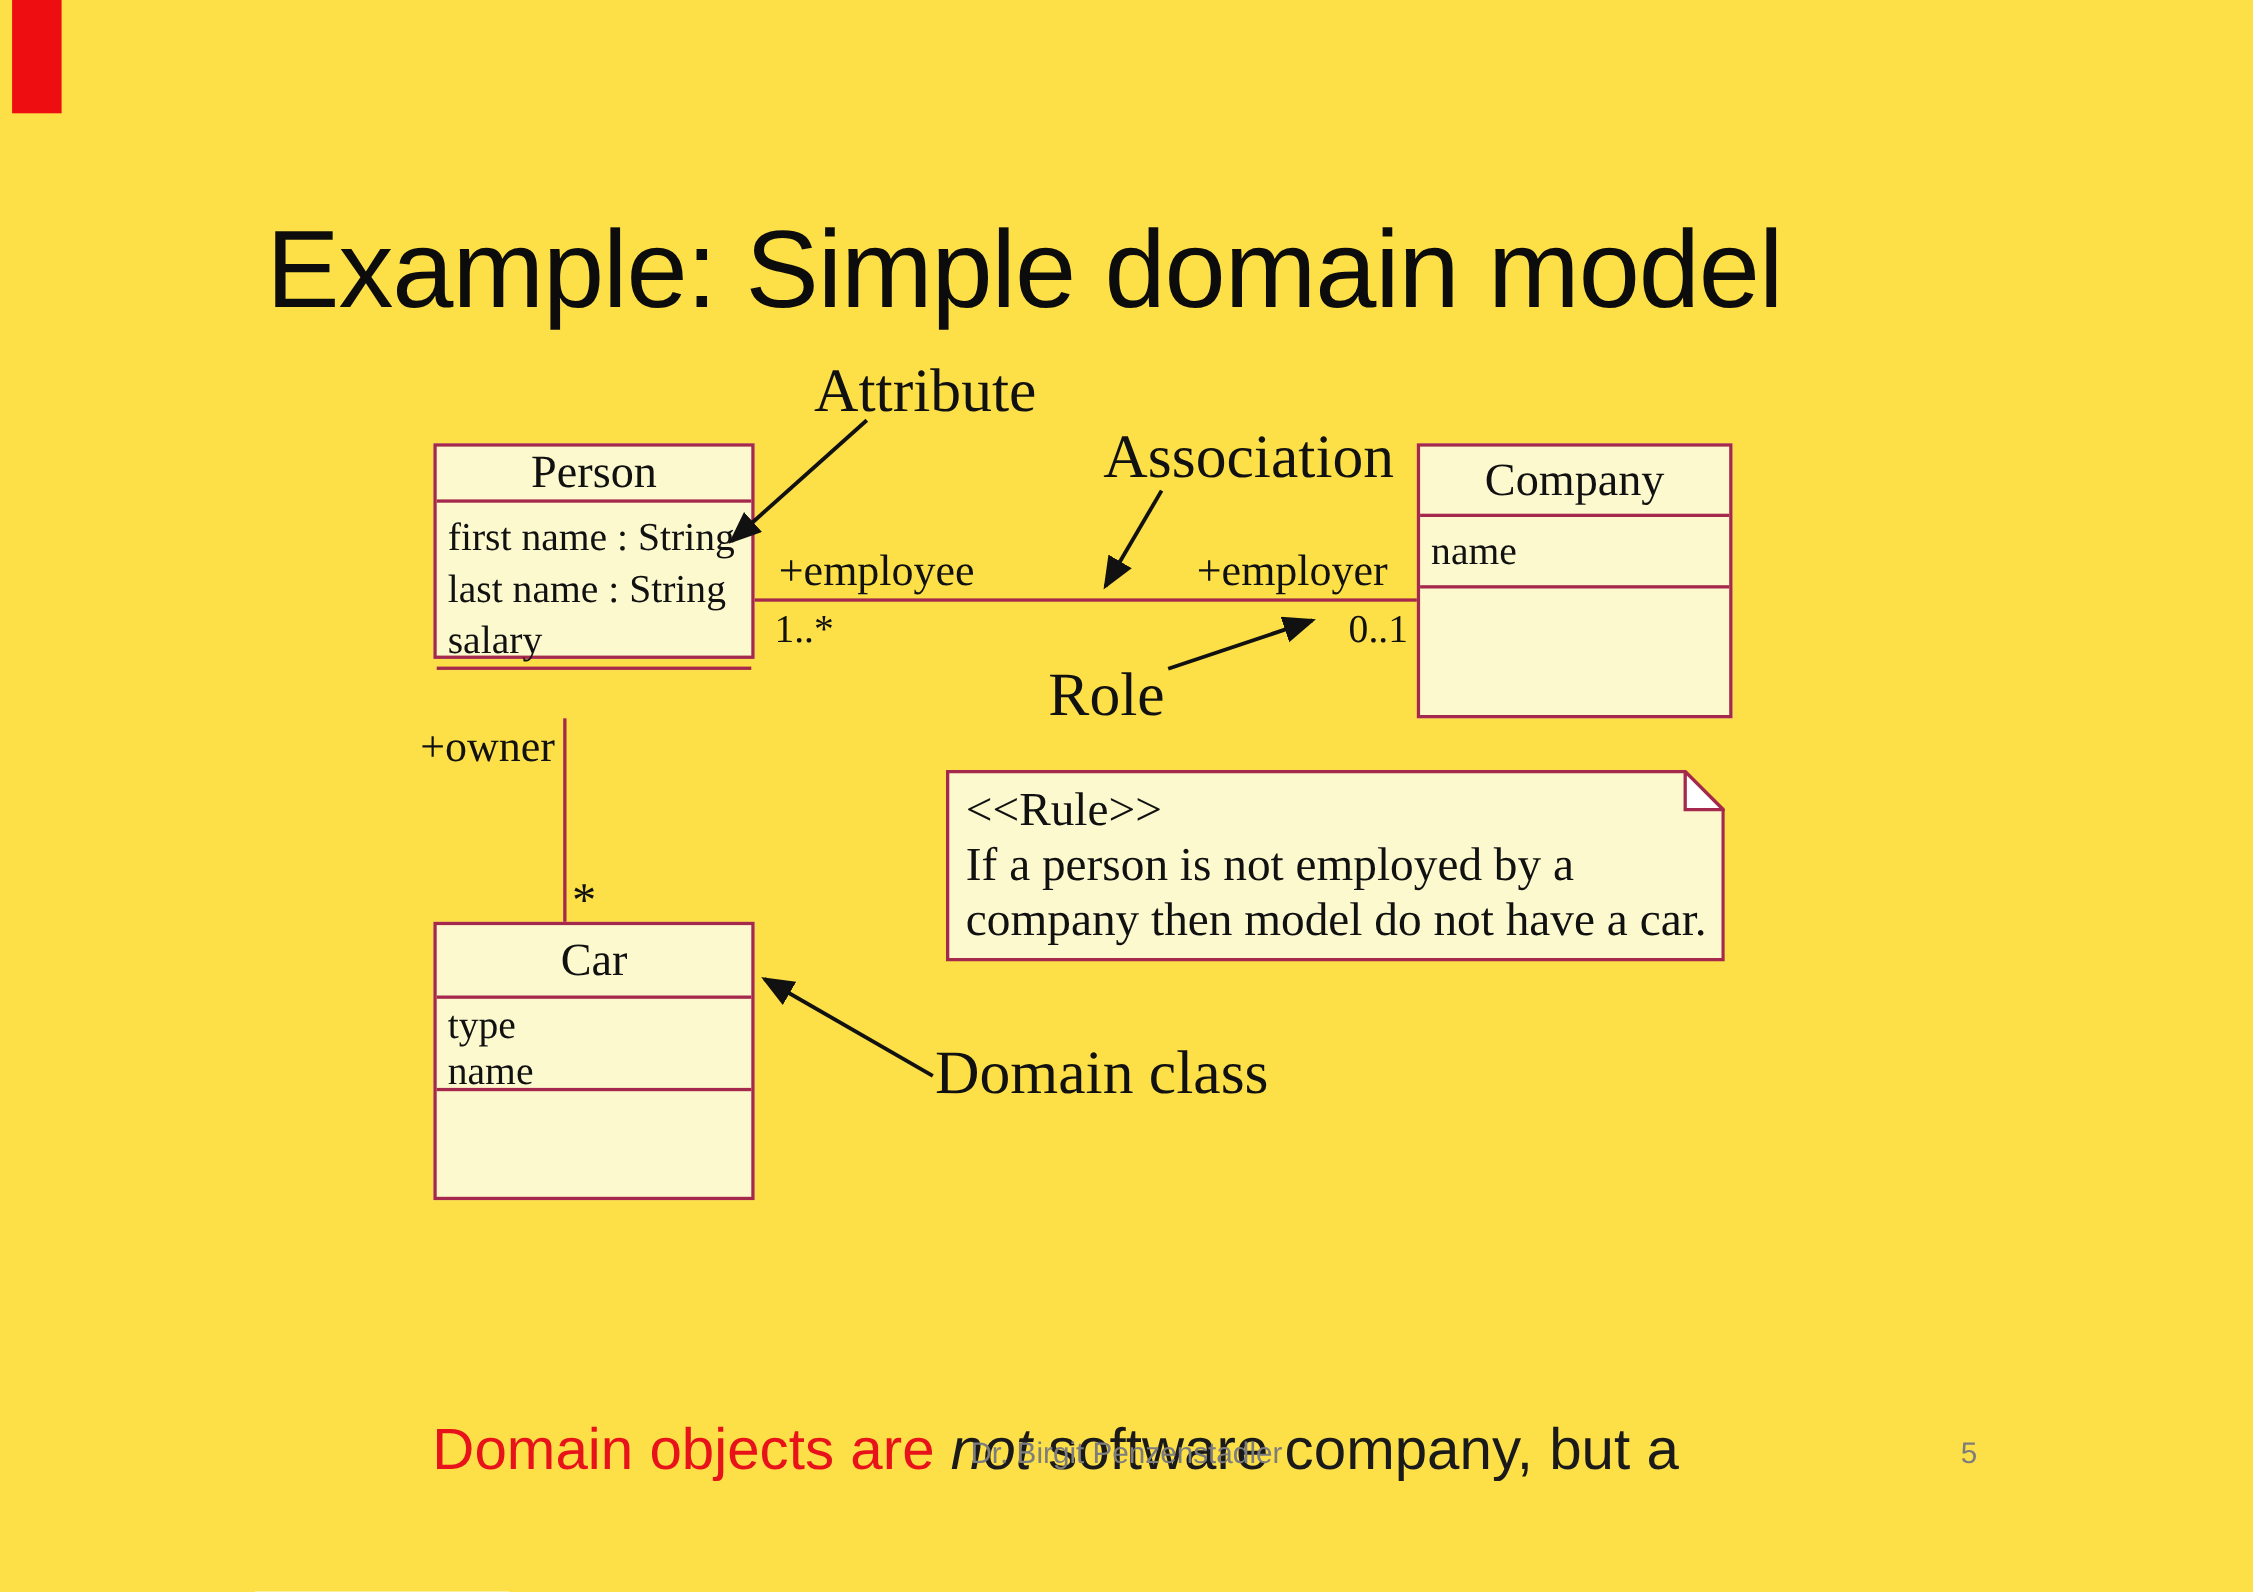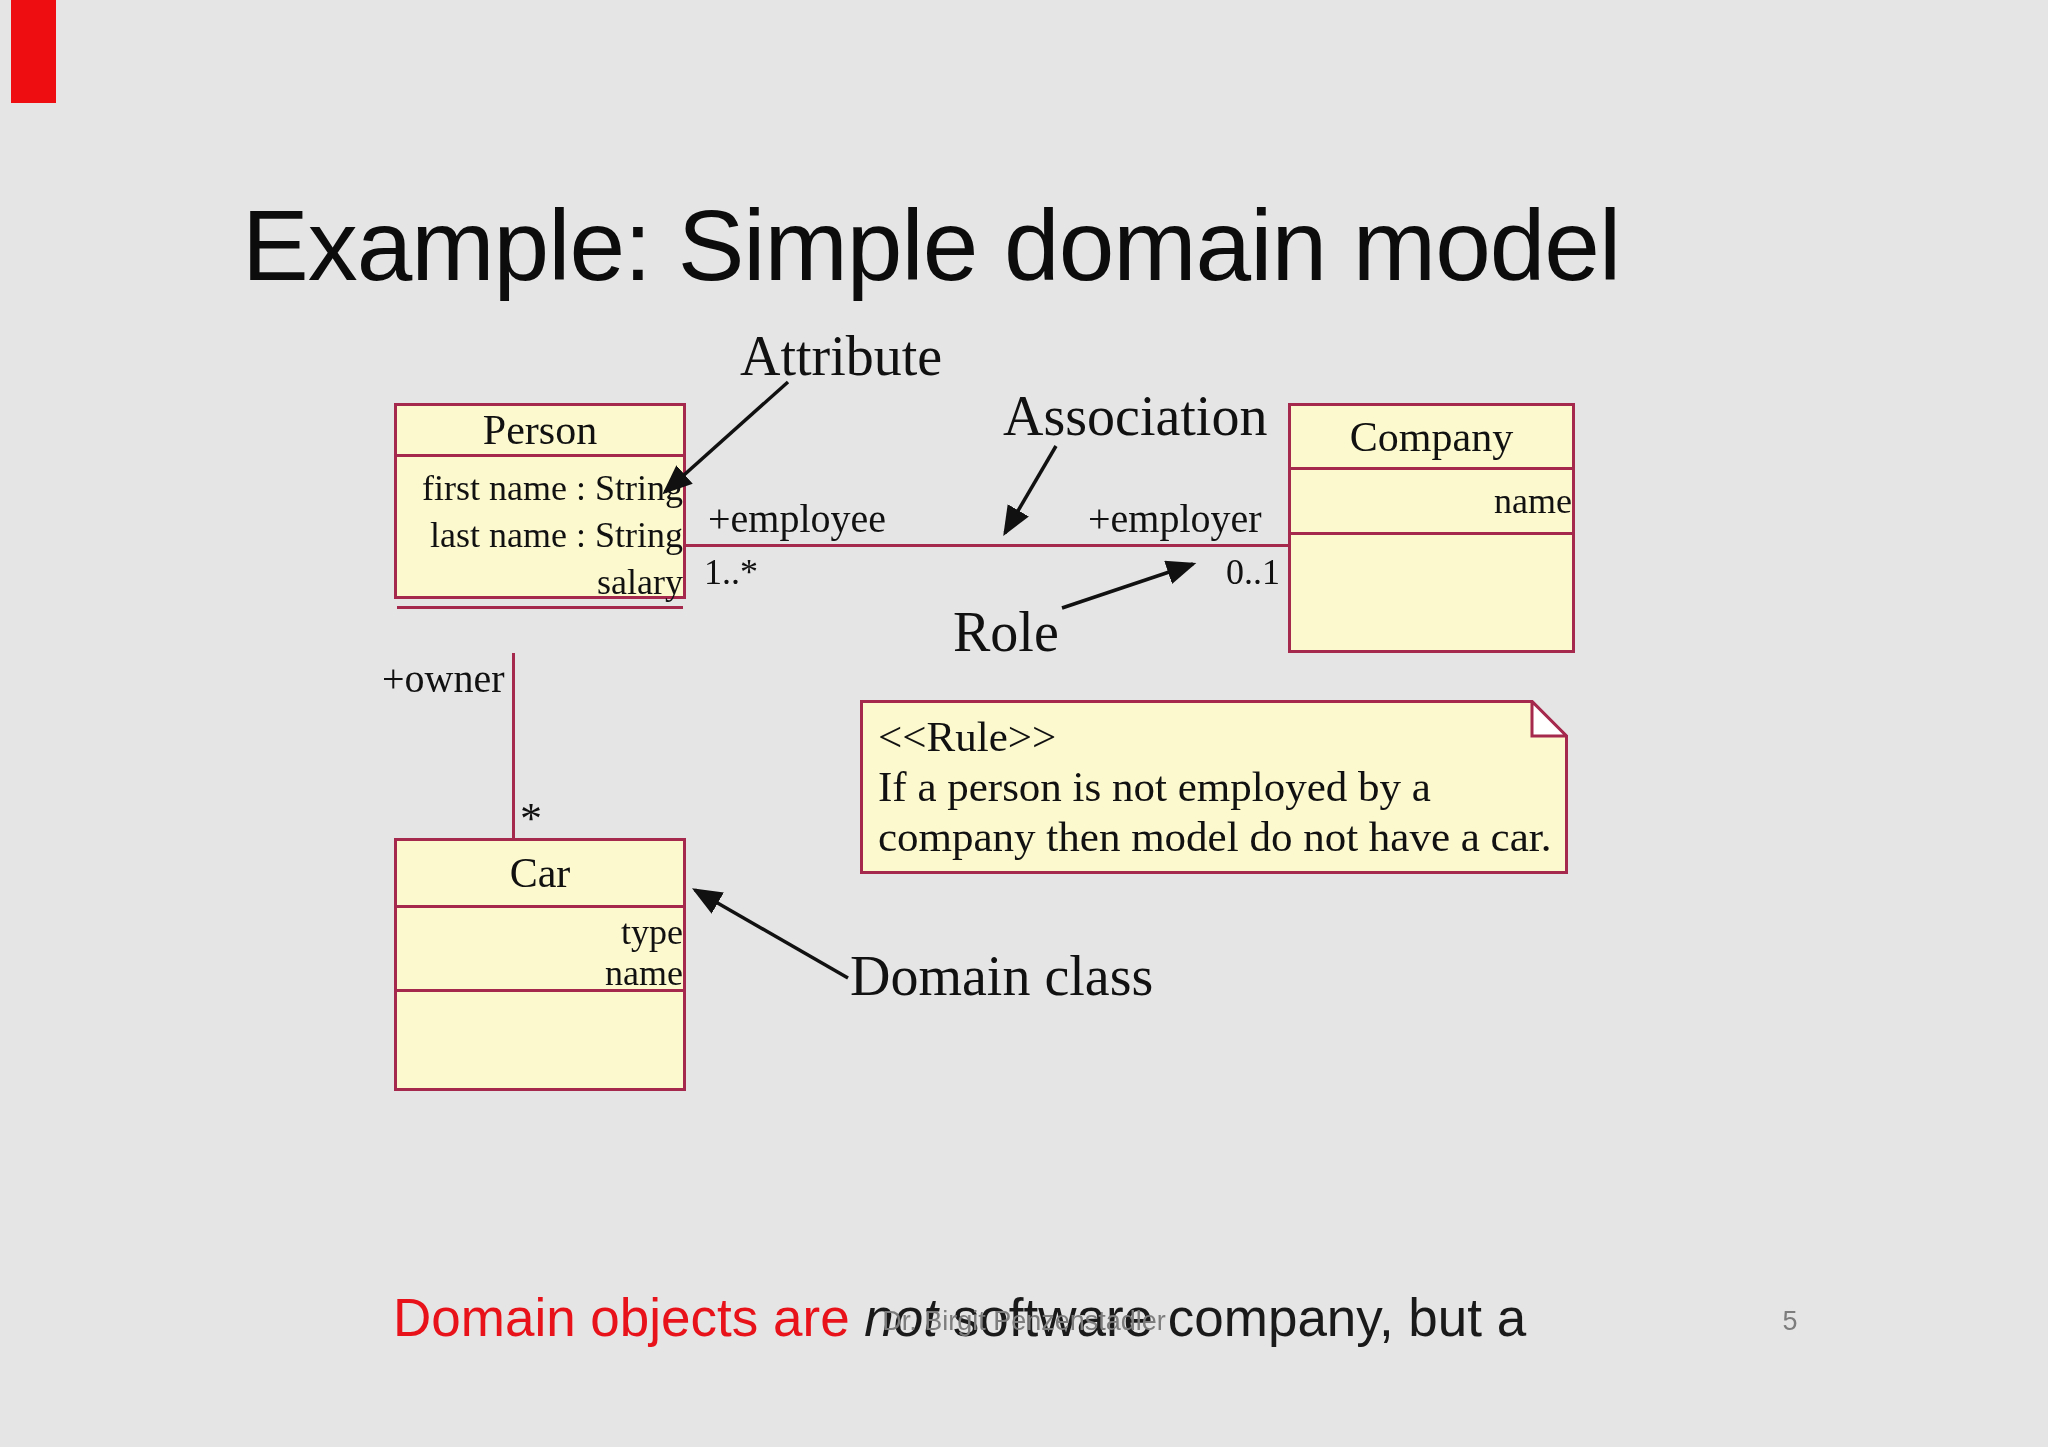--- a/index.html
+++ b/index.html
@@ -1,19 +1,19 @@
 <!DOCTYPE html>
 <html><head>
 <meta charset="utf-8">
 <style>
   html,body{margin:0;padding:0;background:#ffffff;}
   .slide{
     position:relative;
     width:2048px;height:1447px;
-    background:#e5e5e5;
+    background:#fde047;
     overflow:hidden;
     font-family:"Liberation Sans", sans-serif;
   }
   .abs{position:absolute;}
 
   
   .corner-bar{left:11px;top:0;width:45px;height:103px;background:#ee0d10;}
 
   
   .slide-title{
@@ -36,21 +36,20 @@
     display:flex;align-items:center;justify-content:center;
     font-size:42px;
     border-bottom:3px solid #a5294d;
     box-sizing:border-box;
   }
   .uml-attrs{
     border-bottom:3px solid #a5294d;
     box-sizing:border-box;
     font-size:36px;line-height:47px;
     padding:8px 0 0 10px;
-    text-align:right;
   }
   .uml-attrs.compact{line-height:41px;padding-top:4px;}
   .uml-empty{flex:1;}
 
   .person-box{left:394px;top:403px;width:292px;height:196px;}
   .person-box .uml-title{height:64px;}
   .company-box{left:1288px;top:403px;width:287px;height:250px;}
   .company-box .uml-title{height:64px;}
   .company-box .uml-attrs{height:65px;}
   .car-box{left:394px;top:838px;width:292px;height:253px;}

